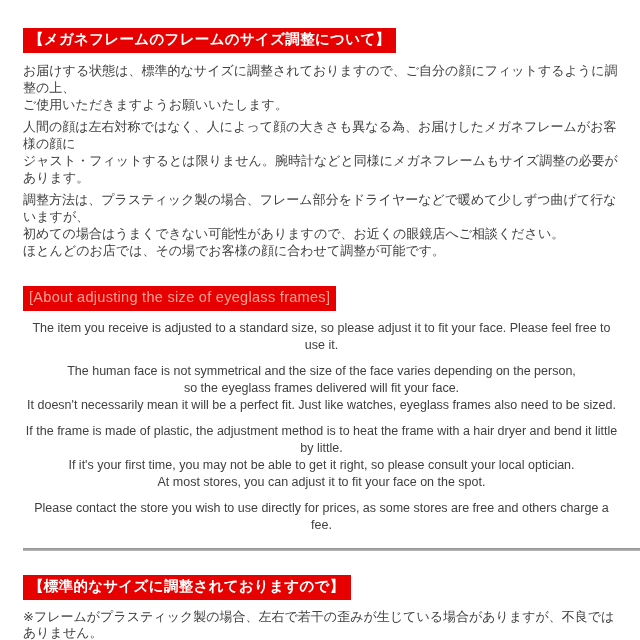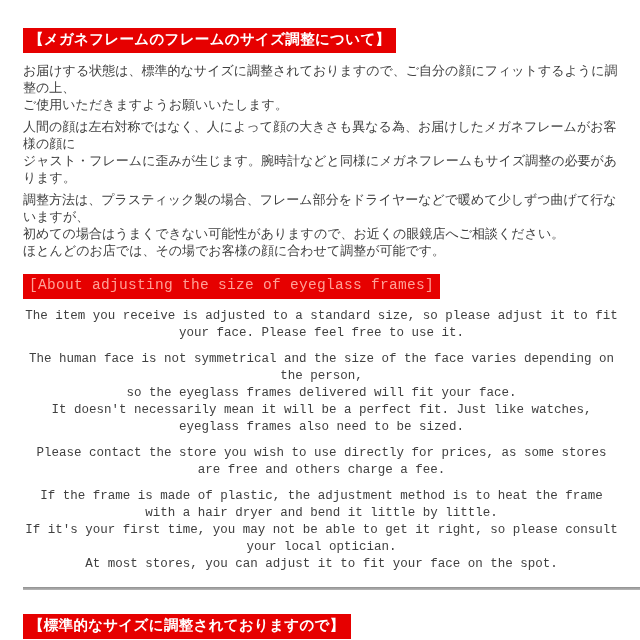--- a/index.html
+++ b/index.html
@@ -40,55 +40,55 @@
   .para.en {
     font-size: 12.5px;
     margin-bottom: 9px;
     text-align: center;
   }
   .para.notes {
     line-height: 16.5px;
     margin-bottom: 6px;
   }
   section { display: block; }
-  .sec-gap { margin-top: 15px; font-family: Liberation Mono, monospace; }
+  .sec-gap { margin-top: 27px; }
   .divider {
     border: none;
     height: 3px;
     background: linear-gradient(#8f8f8f, #b8b8b8);
     margin: 14px 2px 24px 0;
     width: 617px;
   }
 </style>
 </head>
 <body>
 
 <div class="page">
 
   <section>
     <h2 class="heading jp">【メガネフレームのフレームのサイズ調整について】</h2>
     <p class="para jp">お届けする状態は、標準的なサイズに調整されておりますので、ご自分の顔にフィットするように調整の上、
 ご使用いただきますようお願いいたします。</p>
     <p class="para jp">人間の顔は左右対称ではなく、人によって顔の大きさも異なる為、お届けしたメガネフレームがお客様の顔に
-ジャスト・フレームに歪みが生じます。腕時計などと同様にメガネフレームもサイズ調整の必要があります。</p>
+ジャスト・フィットするとは限りません。腕時計などと同様にメガネフレームもサイズ調整の必要があります。</p>
     <p class="para jp">調整方法は、プラスティック製の場合、フレーム部分をドライヤーなどで暖めて少しずつ曲げて行ないますが、
 初めての場合はうまくできない可能性がありますので、お近くの眼鏡店へご相談ください。
 ほとんどのお店では、その場でお客様の顔に合わせて調整が可能です。</p>
   </section>
 
   <section class="sec-gap">
     <h2 class="heading en">[About adjusting the size of eyeglass frames]</h2>
     <p class="para en">The item you receive is adjusted to a standard size, so please adjust it to fit your face. Please feel free to use it.</p>
     <p class="para en">The human face is not symmetrical and the size of the face varies depending on the person,
 so the eyeglass frames delivered will fit your face.
 It doesn't necessarily mean it will be a perfect fit. Just like watches, eyeglass frames also need to be sized.</p>
-    <p class="para en">Please contact the store you wish to use directly for prices, as some stores are free and others charge a fee.</p>
     <p class="para en">If the frame is made of plastic, the adjustment method is to heat the frame with a hair dryer and bend it little by little.
 If it's your first time, you may not be able to get it right, so please consult your local optician.
 At most stores, you can adjust it to fit your face on the spot.</p>
+    <p class="para en">Please contact the store you wish to use directly for prices, as some stores are free and others charge a fee.</p>
   </section>
 
   <hr class="divider">
 
   <section>
     <h2 class="heading jp">【標準的なサイズに調整されておりますので】</h2>
     <p class="para jp notes">※フレームがプラスティック製の場合、左右で若干の歪みが生じている場合がありますが、不良ではありません。
 ※プラスティック製の場合、保存ケースに入れて圧迫しているとフレームに歪みが生じやすくなります。
 ※保存ケースの外であっても、閉じたままの状態で長期間放置していると、フレームに歪みが生じます。</p>
   </section>

